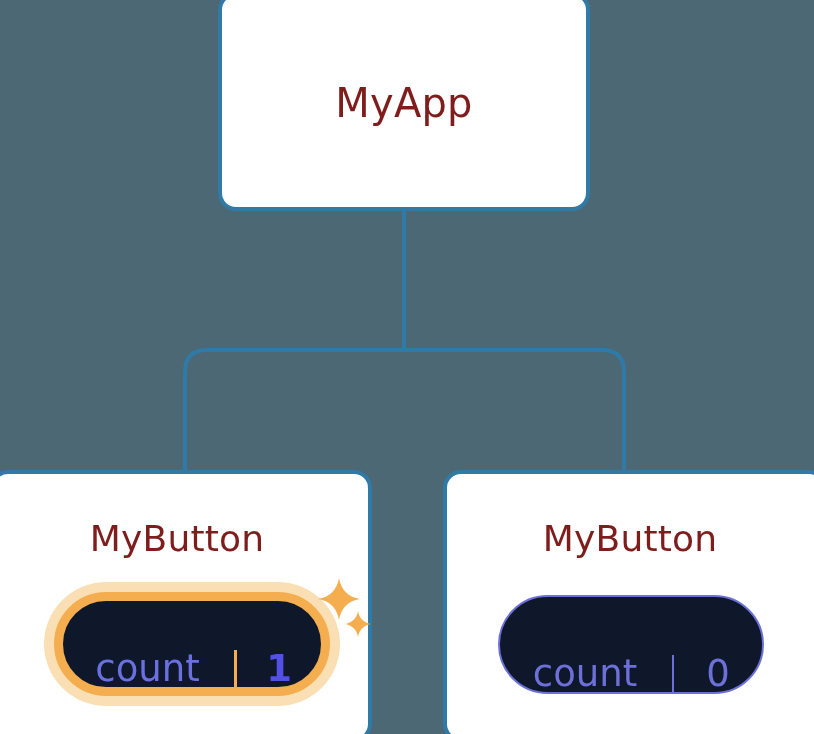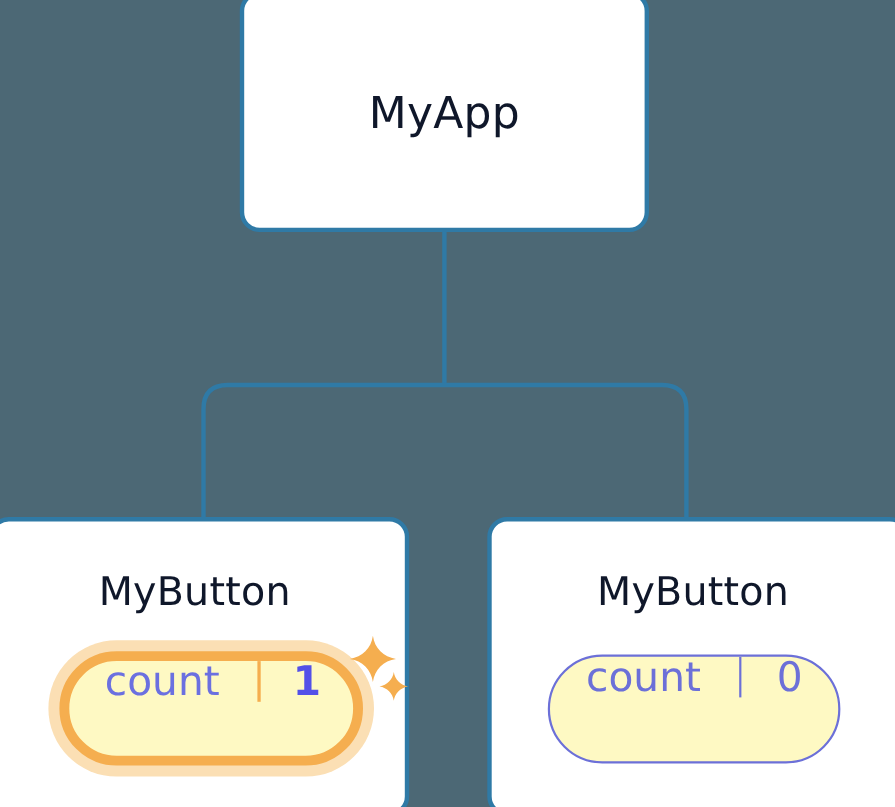--- a/index.html
+++ b/index.html
@@ -33,21 +33,21 @@
     border: 4px solid #2f7aa6;
     border-radius: 18px;
     box-sizing: border-box;
   }
 
   .card-title {
     position: absolute;
     left: 0;
     right: 0;
     text-align: center;
-    color: #0f172a;
+    color: #7f1d1d;
     font-weight: 400;
     letter-spacing: 0.2px;
     white-space: nowrap;
   }
 
   
   #card-root {
     left: 218px;
     top: -8px;
     width: 372px;
@@ -79,23 +79,23 @@
   #card-left .card-title { padding-right: 8px; }
   #card-right .card-title { padding-right: 10px; }
 
   
   .pill-wrap {
     position: absolute;
   }
   .pill {
     position: relative;
     display: flex;
-    align-items: flex-start;
+    align-items: flex-end;
     box-sizing: border-box;
-    background: #fef9c3;
+    background: #0f172a;
     overflow: hidden;
   }
   .pill-key, .pill-val {
     display: flex;
     align-items: center;
     justify-content: center;
     box-sizing: border-box;
     line-height: 1;
   }
 

